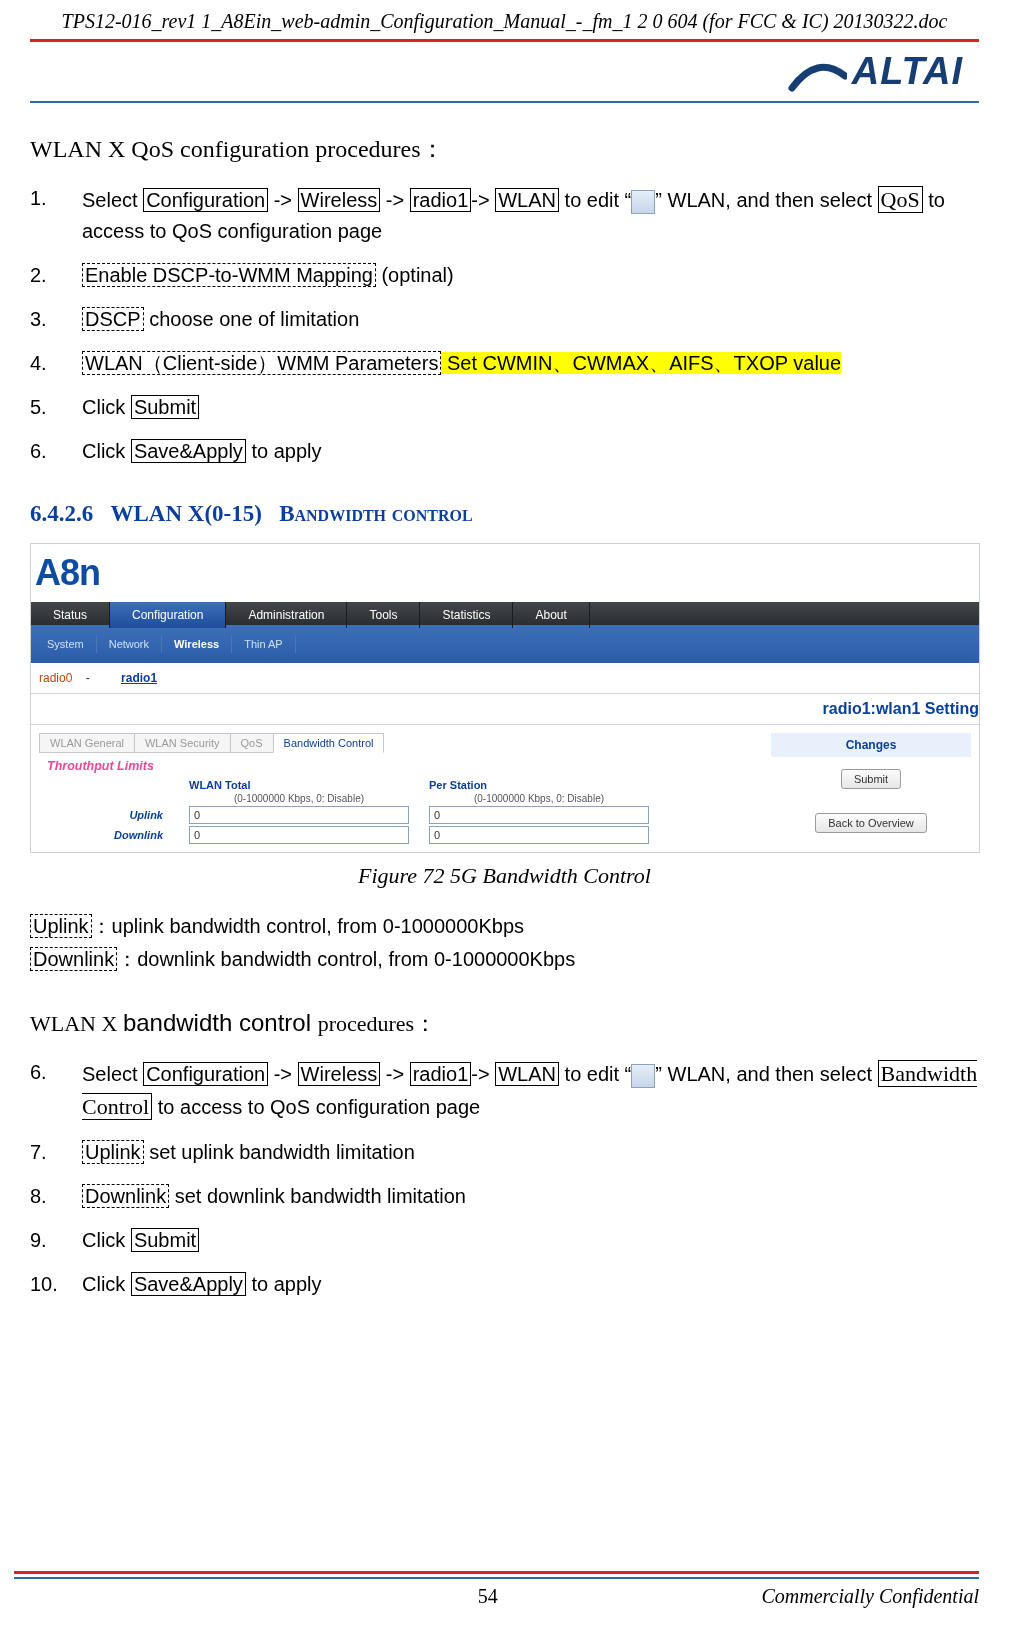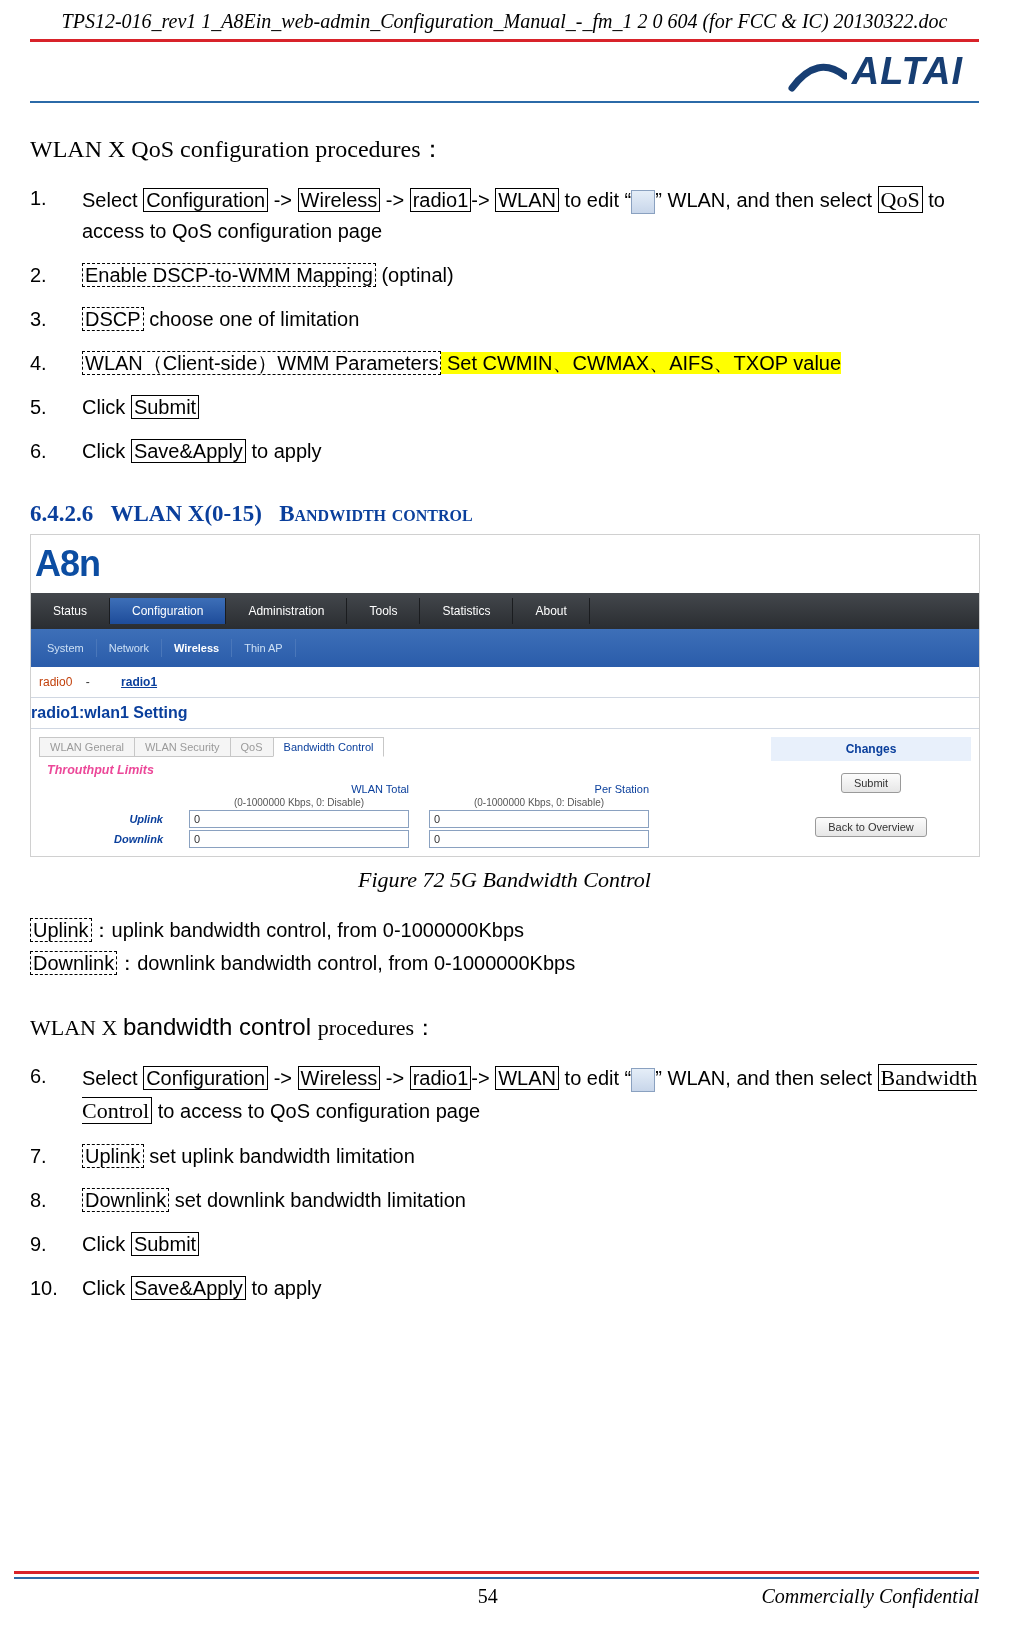--- a/index.html
+++ b/index.html
@@ -99,21 +99,21 @@
       background: linear-gradient(#e5eef8, #c8d6ea);
       border: 1px solid #8aa1c0;
       vertical-align: middle;
     }
     .sub-heading {
       font-family: "Times New Roman", serif;
       color: #0a3f9c;
       font-weight: bold;
       font-size: 23px;
       margin-top: 35px;
-      margin-bottom: 7px;
+      margin-bottom: 16px;
     }
     .sub-heading .smallcaps {
       font-variant: small-caps;
     }
     
     .screenshot {
       width: 948px;
       border: 1px solid #d0d0d0;
       background: #fff;
       font-family: Verdana, Arial, sans-serif;
@@ -127,22 +127,22 @@
     .a8n-logo {
       font-family: Arial Black, Arial, sans-serif;
       font-weight: 900;
       color: #0c4da2;
       font-size: 36px;
       letter-spacing: -1px;
     }
     .nav-main {
       display: flex;
       background: linear-gradient(#43474c, #2a2d31);
-      height: 36px;
-      align-items: center;
+      height: 23px;
+      align-items: flex-start;
     }
     .nav-main .mtab {
       padding: 6px 22px;
       color: #fff;
       font-size: 12px;
       border-right: 1px solid #1a1c1f;
       cursor: pointer;
     }
     .nav-main .mtab.active {
       background: linear-gradient(#3d6fb8, #1e4c9a);
@@ -164,21 +164,21 @@
       color: #fff;
       font-weight: bold;
     }
     .radio-row {
       padding: 8px 8px;
       font-size: 12px;
     }
     .radio-row .r0 { color: #c2410c; }
     .radio-row .r1 { color: #0a3f9c; font-weight: bold; text-decoration: underline; margin-left: 28px; }
     .setting-title {
-      text-align: left;
+      text-align: right;
       color: #0a3f9c;
       font-weight: bold;
       font-size: 16px;
       padding: 6px 0;
       border-top: 1px solid #d0d7e2;
       border-bottom: 1px solid #d0d7e2;
       background: #fff;
     }
     .inner-body {
       display: flex;
@@ -211,23 +211,23 @@
       margin: 6px 8px;
     }
     .bw-grid {
       display: grid;
       grid-template-columns: 130px 220px 220px;
       gap: 2px 20px;
       align-items: center;
       font-size: 11px;
     }
     .bw-head {
-      text-align: right;
-      color: #0a3f9c;
-      font-weight: normal;
+      text-align: left;
+      color: #0a3f9c;
+      font-weight: bold;
     }
     .bw-sub {
       text-align: center;
       color: #555;
       font-size: 10px;
     }
     .row-label {
       text-align: right;
       color: #0a3f9c;
       font-style: italic;

